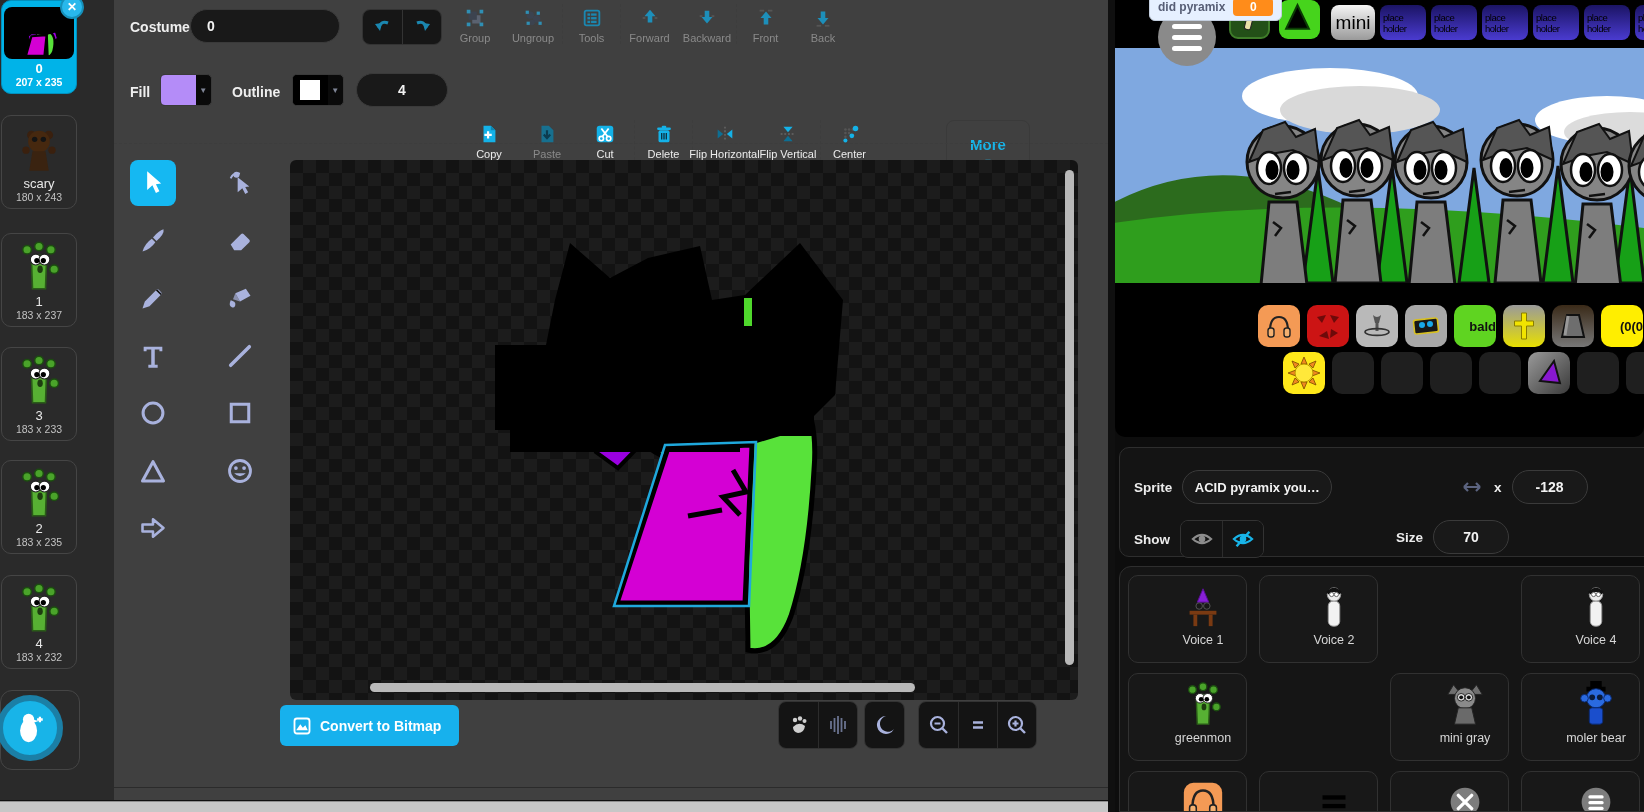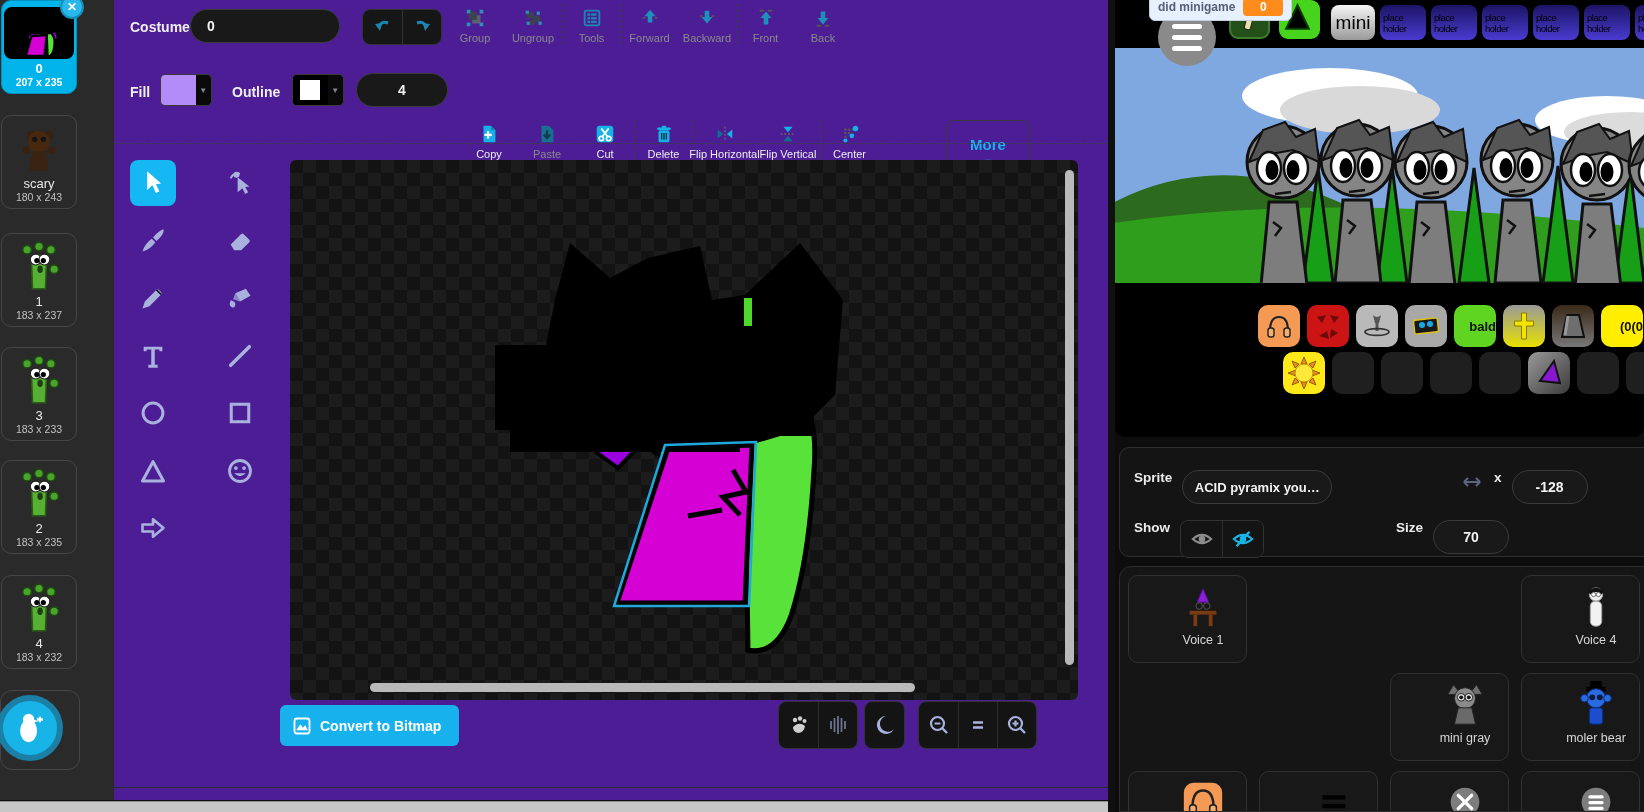--- a/index.html
+++ b/index.html
@@ -18,21 +18,21 @@
   .costume-card.selected .cthumb-wrap { background:#000; border-radius:8px; }
   .costume-card.selected .cname,.costume-card.selected .csize { color:#fff; font-weight:bold; }
   .del-badge { position:absolute; top:-6px; right:-8px; width:24px; height:24px; border-radius:50%;
     background:#28b8ec; border:2px solid #1690ba; color:#fff; font-size:12px; font-weight:bold;
     display:flex; align-items:center; justify-content:center; }
   #add-costume { position:absolute; left:0px; top:690px; width:80px; height:80px; border:1px solid #454545; border-radius:12px; }
   #add-costume .pengu { position:absolute; left:-4px; top:4px; width:66px; height:66px; border-radius:50%;
     background:#18b4e8; border:6px solid #1b7fa6; display:flex; align-items:center; justify-content:center; }
 
   
-  #paint { position:absolute; left:114px; top:0; width:994px; height:800px; background:#4c1d95; }
+  #paint { position:absolute; left:114px; top:0; width:994px; height:800px; background:#404040; }
   #paint .dash-sep { position:absolute; left:0; top:143px; width:100%; border-top:1px dashed #3d3d3d; }
   .lbl { color:#efefef; font-weight:bold; font-size:14px; }
   .pill-input { background:#191919; border:1px solid #3a3a3a; border-radius:17px; height:34px;
     color:#f2f2f2; font-weight:bold; font-size:14px; display:flex; align-items:center; justify-content:center; }
   #row1 { position:absolute; left:0; top:0; width:100%; height:56px; }
   #costume-label { position:absolute; left:16px; top:19px; }
   #costume-name { position:absolute; left:76px; top:9px; width:150px; justify-content:flex-start; padding-left:16px; }
   #undoredo { position:absolute; left:248px; top:9px; display:flex; border:1px solid #333; border-radius:8px; overflow:hidden; }
   #undoredo .ur { width:39px; height:34px; display:flex; align-items:center; justify-content:center; background:#161616; }
   #undoredo .ur + .ur { border-left:1px solid #333; }
@@ -110,21 +110,21 @@
   #iconrow1,#iconrow2 { position:absolute; display:flex; gap:7px; }
   #iconrow1 { left:143px; top:305px; }
   #iconrow2 { left:168px; top:352px; }
   .icsq { width:42px; height:42px; border-radius:10px; background:#1f1f1f; display:flex; align-items:center;
     justify-content:center; color:#111; font-weight:bold; font-size:13px; overflow:hidden; }
   .icsq svg { width:34px; height:34px; }
   .icsq .sqtext { font-family:"Liberation Sans",sans-serif; }
 
   #info-panel { position:absolute; left:4px; top:447px; width:540px; height:110px; background:#141414;
     border:1px solid #2e2e2e; border-radius:10px; }
-  #info-panel .irow { position:absolute; display:flex; gap:10px; }
+  #info-panel .irow { position:absolute; display:flex; align-items:center; gap:10px; }
   .ilabel { color:#ececec; font-size:13.5px; font-weight:bold; }
   #sprite-row { left:14px; top:22px; }
   #sprite-name { width:150px; justify-content:center; font-size:13px; }
   #xy-row { left:340px; top:22px; }
   #show-row { left:14px; top:72px; }
   #size-row { left:276px; top:72px; }
   .toggle-pair { display:flex; border:1px solid #333; border-radius:8px; overflow:hidden; }
   .toggle { width:41px; height:36px; background:#141414; display:flex; align-items:center; justify-content:center; color:#8d8d8d; }
   .toggle + .toggle { border-left:1px solid #2c2c2c; }
   .toggle.active { color:#18b4e8; }
@@ -893,21 +893,21 @@
             <ellipse cx="63" cy="58" rx="12" ry="16" fill="#fff" stroke="#111" stroke-width="2.5"></ellipse>
             <ellipse cx="39" cy="60" rx="6.5" ry="10" fill="#000"></ellipse>
             <ellipse cx="60" cy="60" rx="6.5" ry="10" fill="#000"></ellipse>
             <path d="M42,84 L58,82" stroke="#111" stroke-width="2.5"></path>
             <path d="M40,112 L48,118 L42,126" fill="none" stroke="#111" stroke-width="2.5"></path>
           </g>
         </defs>
       </svg>
 
       <div id="monitor">
-        <span class="mname">did minigame</span>
+        <span class="mname">did pyramix</span>
         <span class="mval">0</span>
       </div>
 
       <div id="stage-menu">
           <i></i>
           <i></i>
           <i></i>
         </div>
       <div class="mini-ic" id="ic-knife">
         <svg width="37" height="35" viewBox="0 0 34 34">
@@ -1078,26 +1078,38 @@
       </div>
     </div>
 
     <div id="sprite-grid">
         <div class="sprite-card" style="left: 8px; top: 8px;">
     <svg class="sthumb">
             <use href="#t-vtable"></use>
           </svg>
     <div class="slab">Voice 1</div>
   </div>
+        <div class="sprite-card" style="left: 139px; top: 8px;">
+    <svg class="sthumb">
+            <use href="#t-vfig"></use>
+          </svg>
+    <div class="slab">Voice 2</div>
+  </div>
         <div class="sprite-card" style="left: 401px; top: 8px;">
     <svg class="sthumb">
             <use href="#t-vfig"></use>
           </svg>
     <div class="slab">Voice 4</div>
   </div>
+        <div class="sprite-card" style="left: 8px; top: 106px;">
+    <svg class="sthumb">
+            <use href="#t-green"></use>
+          </svg>
+    <div class="slab">greenmon</div>
+  </div>
         <div class="sprite-card" style="left: 270px; top: 106px;">
     <svg class="sthumb">
             <use href="#t-gray"></use>
           </svg>
     <div class="slab">mini gray</div>
   </div>
         <div class="sprite-card" style="left: 401px; top: 106px;">
     <svg class="sthumb">
             <use href="#t-bear"></use>
           </svg>

